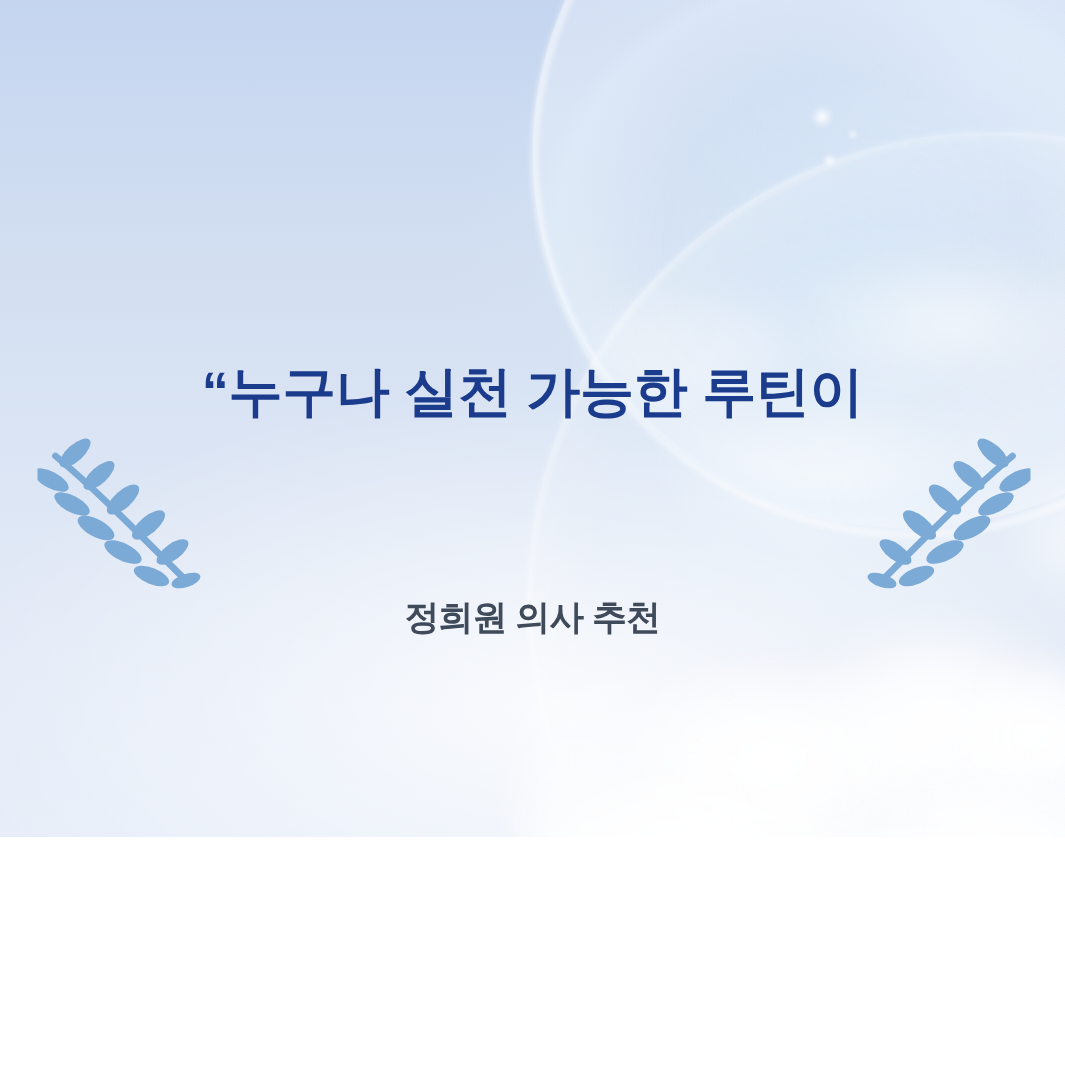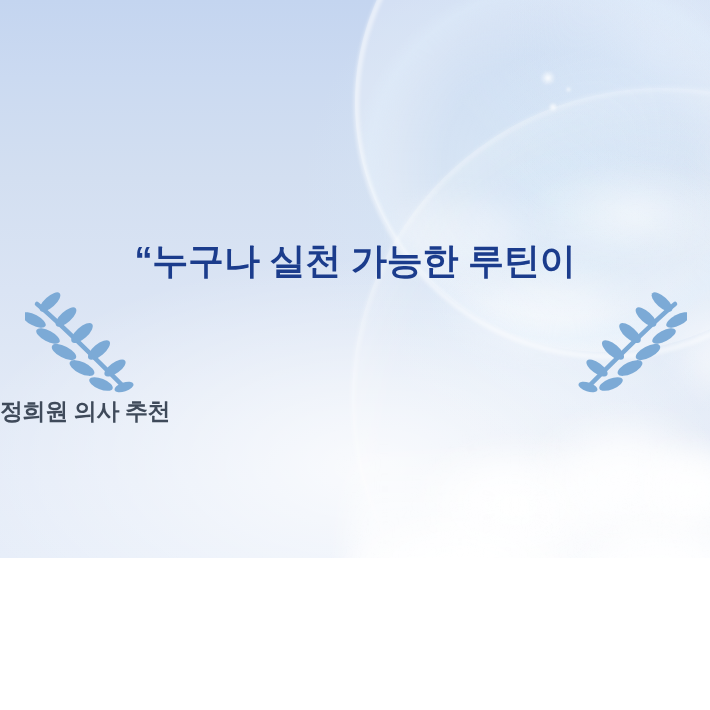--- a/index.html
+++ b/index.html
@@ -211,21 +211,21 @@
     line-height: 54px;
     letter-spacing: -0.2px;
     white-space: nowrap;
   }
 
   .attribution {
     position: absolute;
     left: 0;
     top: 396px;
     width: 710px;
-    text-align: left;
+    text-align: center;
     color: #3f4a5a;
     font-size: 23px;
     font-weight: 700;
     letter-spacing: -0.4px;
   }
 
   
   .laurel {
     position: absolute;
     width: 110px;

